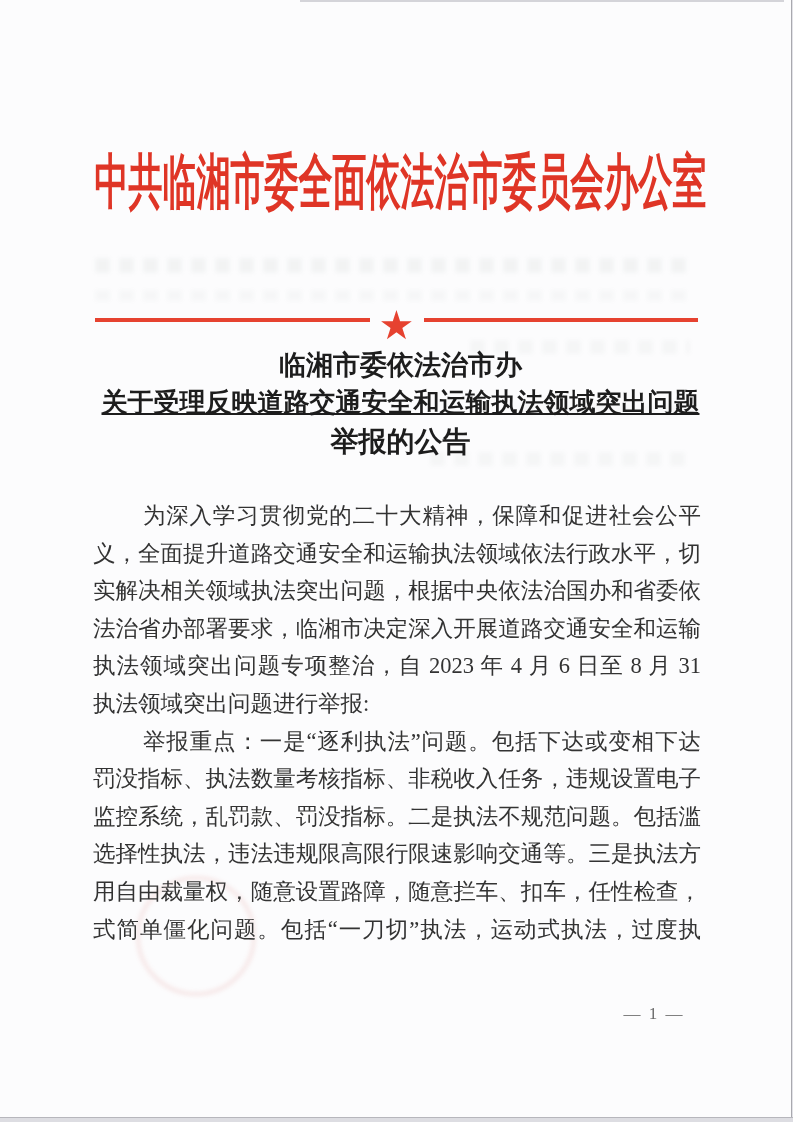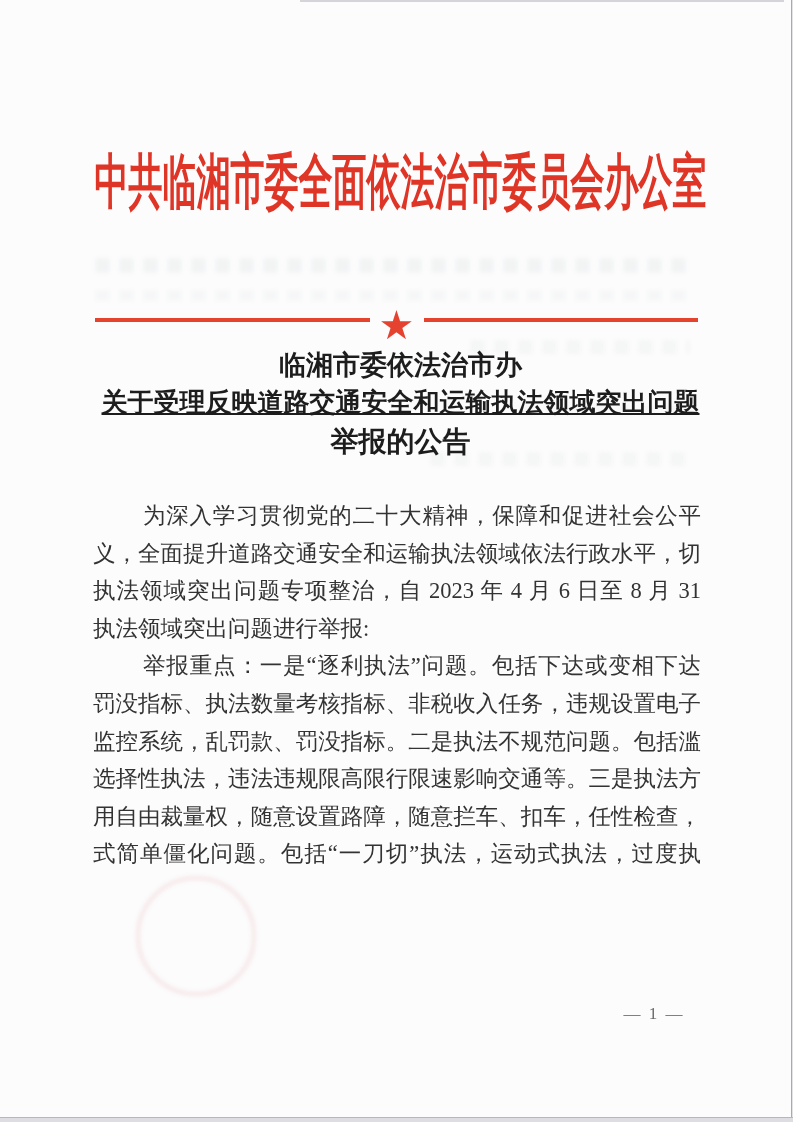--- a/index.html
+++ b/index.html
@@ -78,20 +78,22 @@
   </div>
 
   <div class="doc-title t1">临湘市委依法治市办</div>
   <div class="doc-title t2">关于受理反映道路交通安全和运输执法领域突出问题</div>
   <div class="doc-title t3">举报的公告</div>
 
   <div class="doc-body">
       <div>
         <div class="bline fill indent">为深入学习贯彻党的二十大精神，保障和促进社会公平正</div>
         <div class="bline fill">义，全面提升道路交通安全和运输执法领域依法行政水平，切</div>
+        <div class="bline fill">实解决相关领域执法突出问题，根据中央依法治国办和省委依</div>
+        <div class="bline fill">法治省办部署要求，临湘市决定深入开展道路交通安全和运输</div>
         <div class="bline fill">执法领域突出问题专项整治，自 2023 年 4 月 6 日至 8 月 31 日，</div>
         <div class="bline">执法领域突出问题进行举报:</div>
       </div>
       <div>
         <div class="bline fill indent">举报重点：一是“逐利执法”问题。包括下达或变相下达</div>
         <div class="bline fill">罚没指标、执法数量考核指标、非税收入任务，违规设置电子</div>
         <div class="bline fill">监控系统，乱罚款、罚没指标。二是执法不规范问题。包括滥</div>
         <div class="bline fill">选择性执法，违法违规限高限行限速影响交通等。三是执法方</div>
         <div class="bline fill">用自由裁量权，随意设置路障，随意拦车、扣车，任性检查，</div>
         <div class="bline fill">式简单僵化问题。包括“一刀切”执法，运动式执法，过度执</div>

